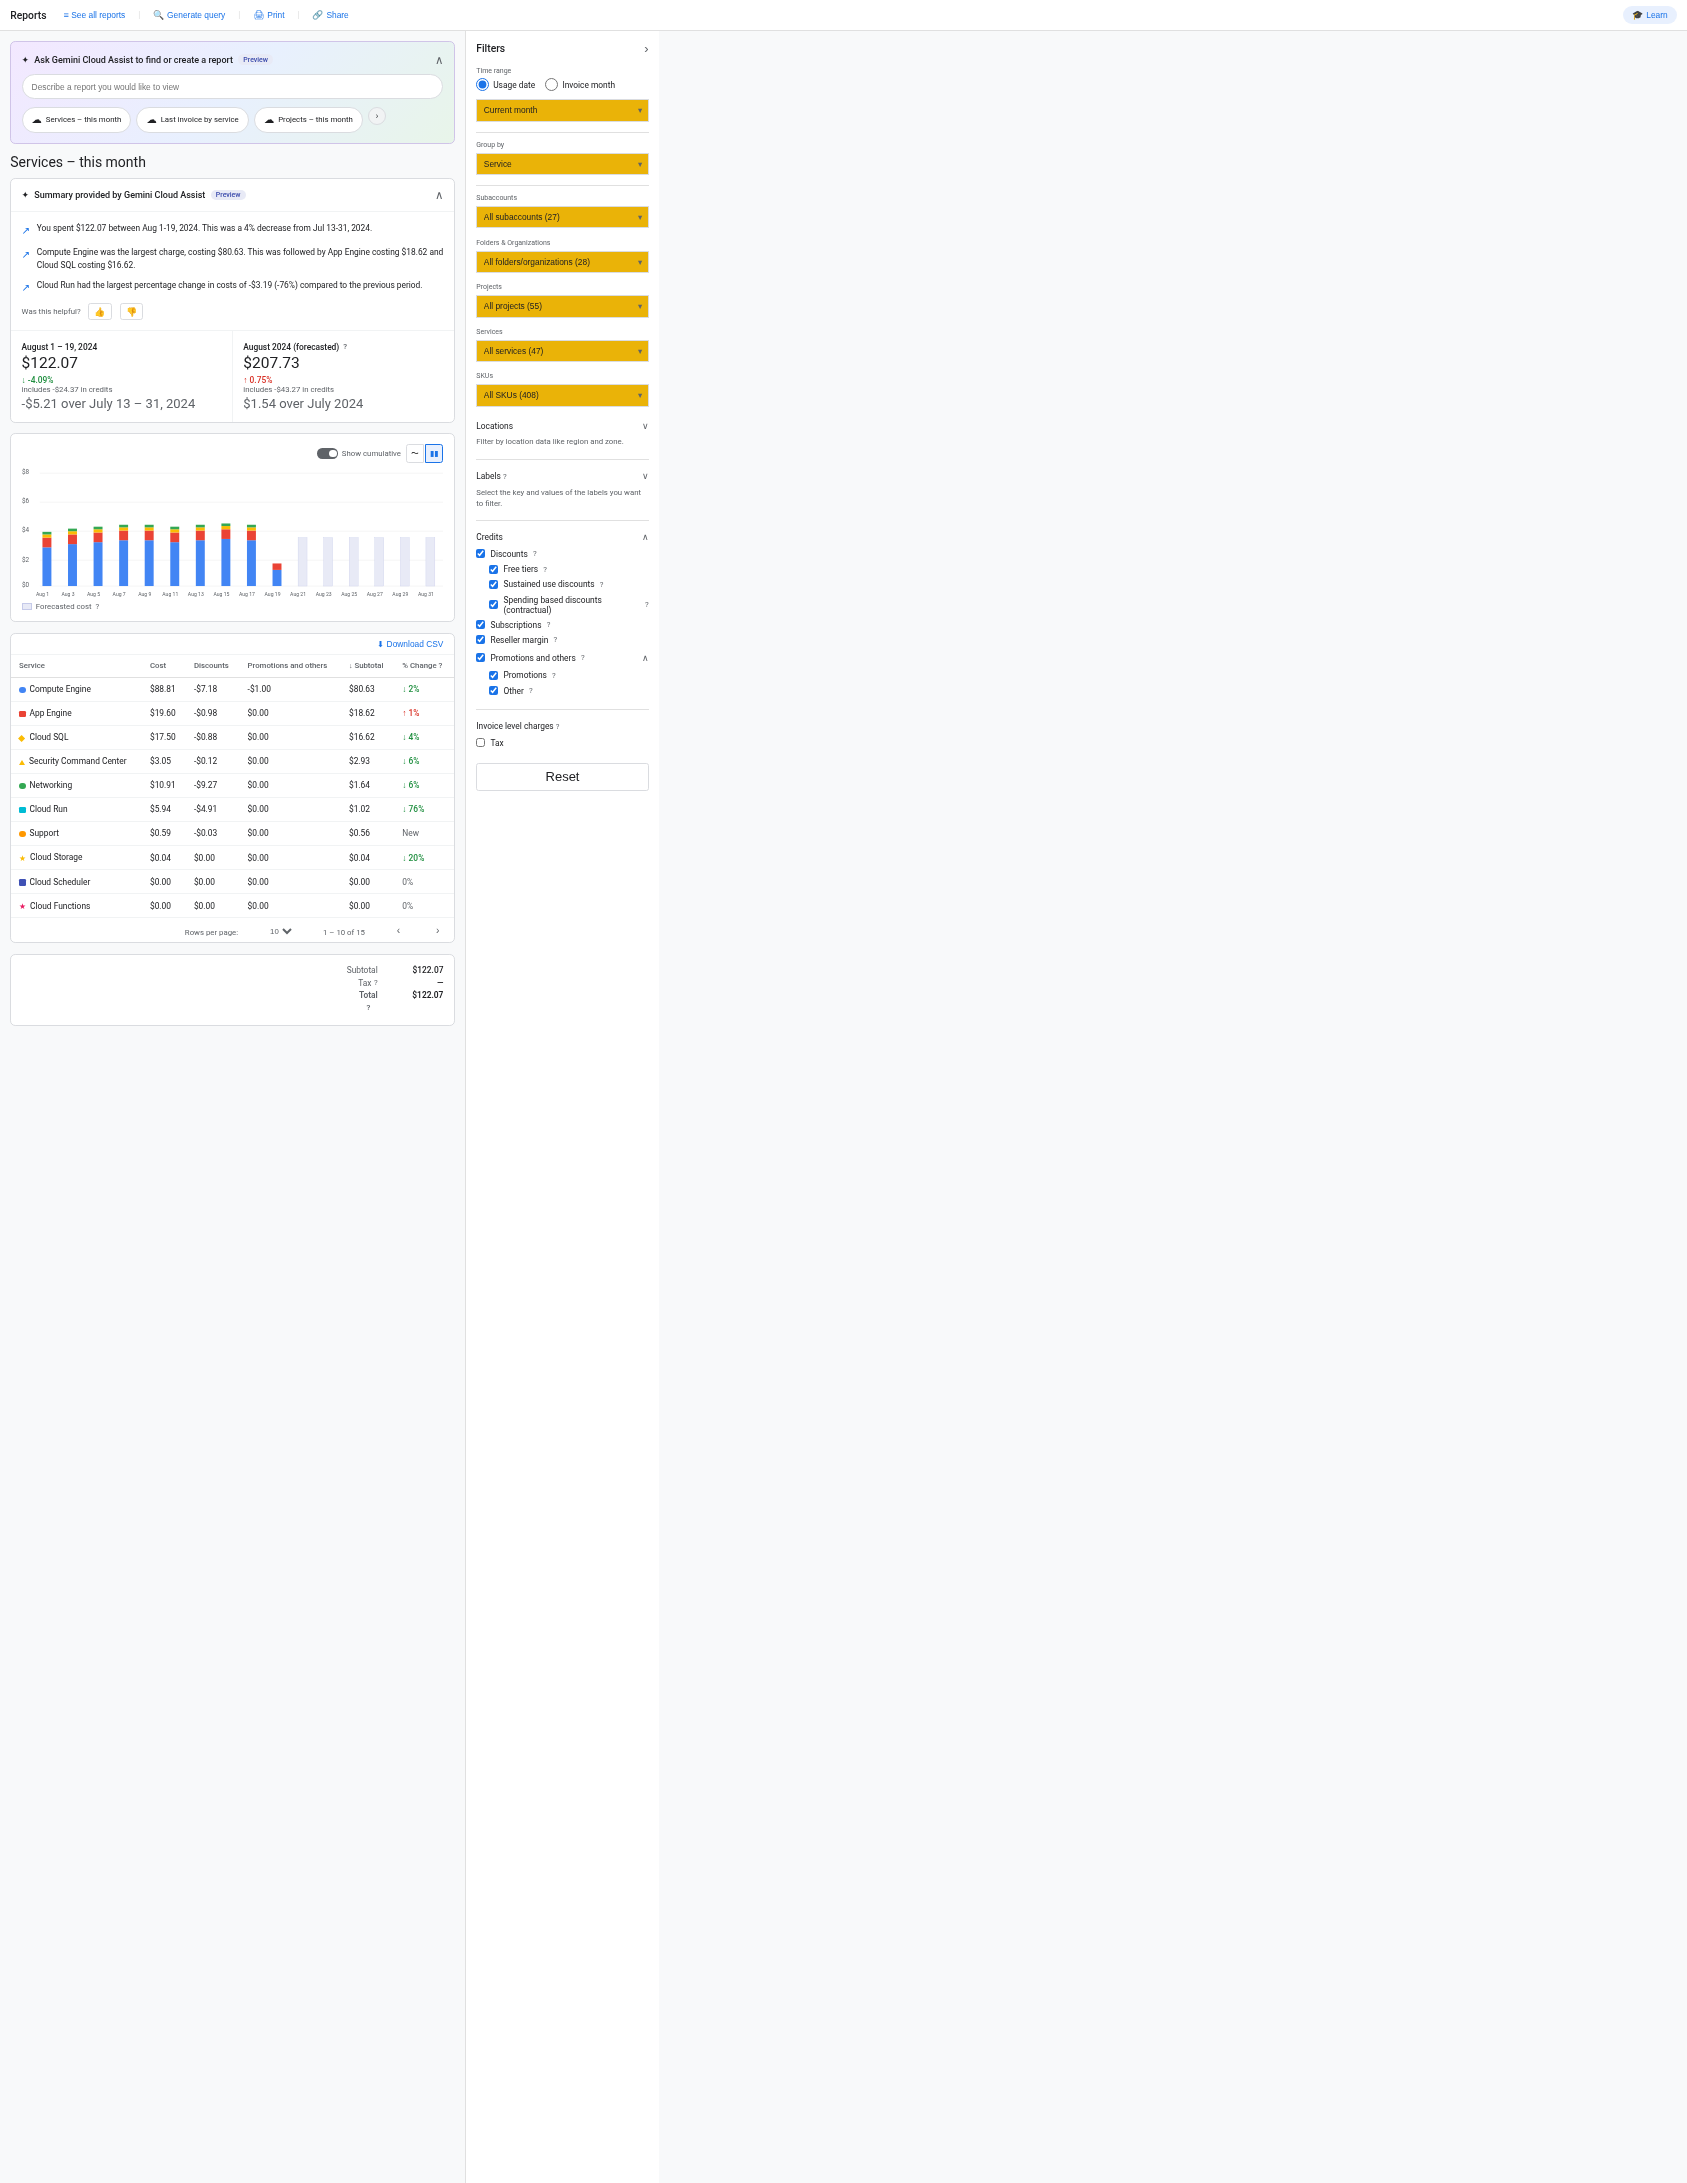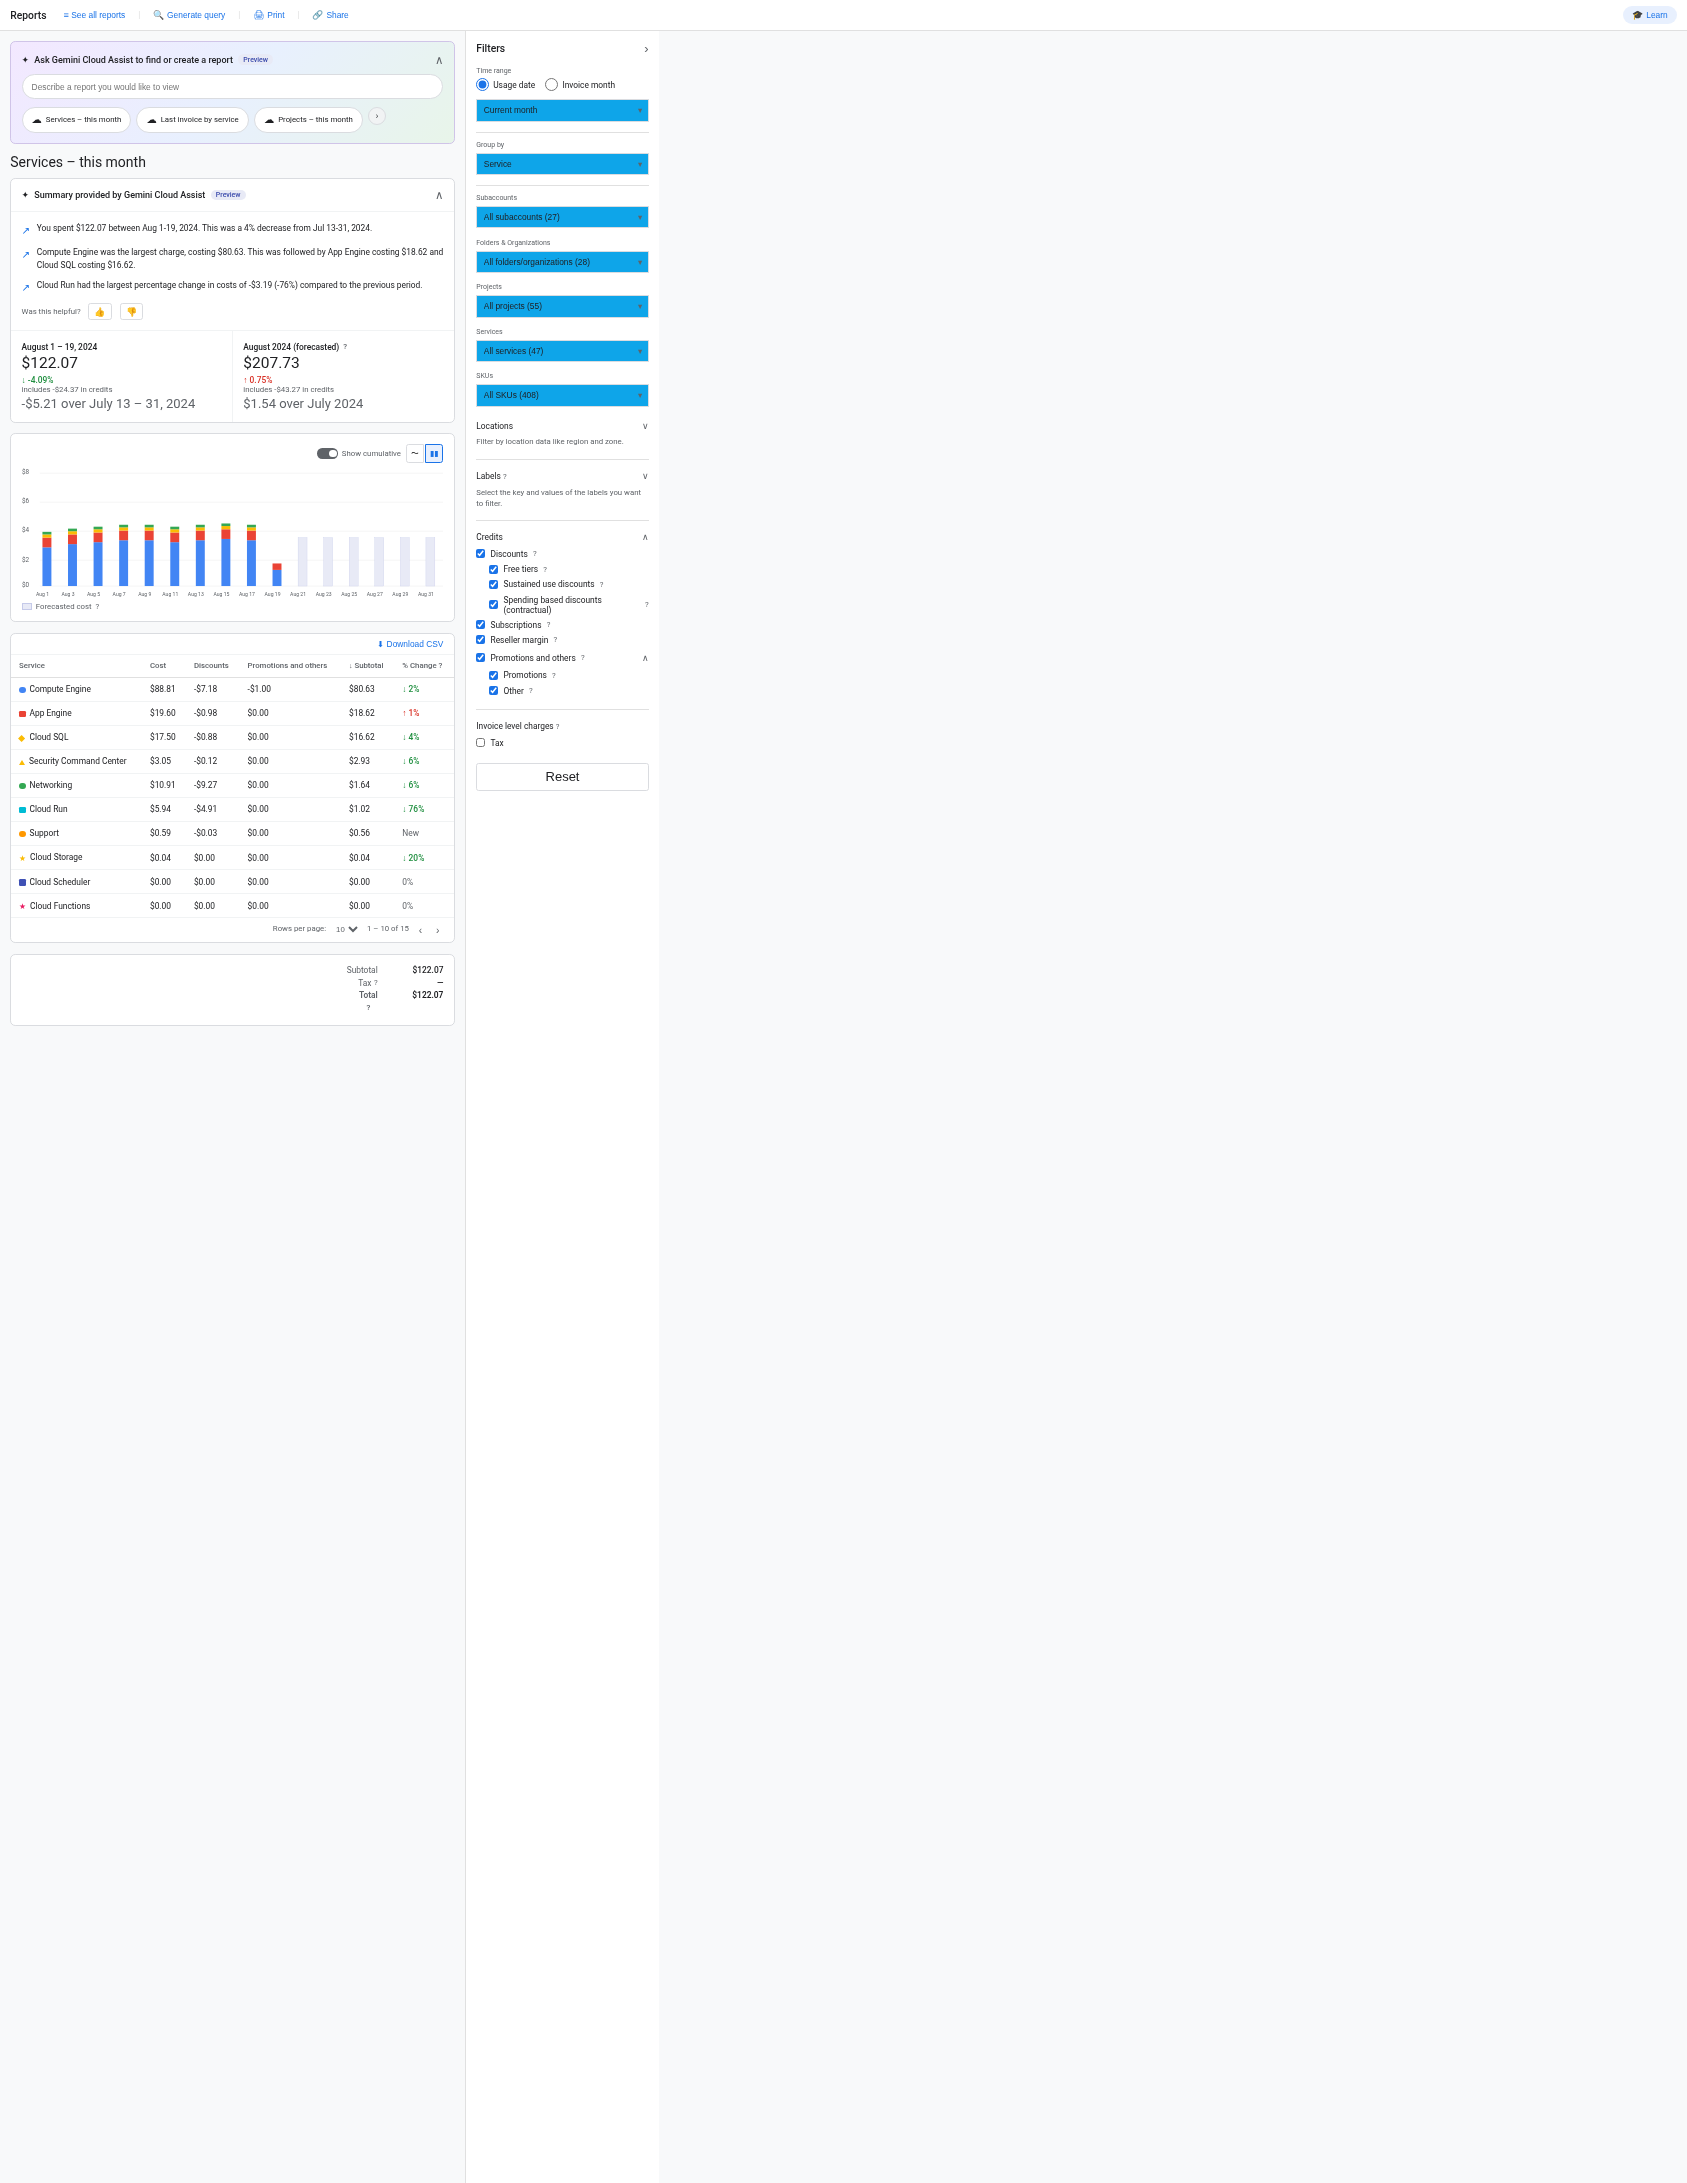--- a/index.html
+++ b/index.html
@@ -74,40 +74,40 @@
     .table-toolbar { display: flex; justify-content: flex-end; padding: 5.2px 10.3px; border-bottom: 0.6px solid #f1f3f4; }
     .download-btn { display: flex; align-items: center; gap: 2.6px; color: #1a73e8; font-size: 8.4px; background: none; border: none; cursor: pointer; }
     table { width: 100%; border-collapse: collapse; }
     th { padding: 6.5px 7.8px; text-align: left; font-size: 7.8px; font-weight: 500; color: #5f6368; border-bottom: 0.6px solid #e0e0e0; background: #fff; }
     td { padding: 6.5px 7.8px; font-size: 8.4px; color: #202124; border-bottom: 0.6px solid #f1f3f4; }
     tr:last-child td { border-bottom: none; }
     .change-green { color: #1e8e3e; font-weight: 500; }
     .change-red { color: #d93025; font-weight: 500; }
     .change-neutral { color: #5f6368; }
     .sort-icon { color: #5f6368; font-size: 7px; }
-    .pagination-row { display: flex; justify-content: flex-end; align-items: flex-start; gap: 6px; padding: 5.2px 10.3px; border-top: 0.6px solid #f1f3f4; font-size: 7.8px; color: #5f6368; }
+    .pagination-row { display: flex; justify-content: flex-end; align-items: flex-end; gap: 28px; padding: 5.2px 10.3px; border-top: 0.6px solid #f1f3f4; font-size: 7.8px; color: #5f6368; }
     .rows-select { border: none; background: none; font-size: 7.8px; color: #5f6368; cursor: pointer; }
     .page-nav-btn { background: none; border: none; cursor: pointer; color: #5f6368; font-size: 10.3px; padding: 1.3px 3.9px; }
 
     
     .totals-card { background: #fff; border: 0.6px solid #dadce0; border-radius: 5.2px; padding: 10.3px; margin-bottom: 10.3px; }
     .totals-row { display: flex; justify-content: flex-end; gap: 20.7px; font-size: 8.4px; margin-bottom: 2.6px; }
     .totals-label { color: #5f6368; display: flex; align-items: center; gap: 2.6px; }
     .totals-value { color: #202124; font-weight: 500; min-width: 45px; text-align: right; }
     .totals-total { font-weight: 600; flex-direction: column; }
 
     
     .sidebar { width: 194px; background: #fff; border-left: 0.6px solid #e0e0e0; padding: 10.3px; overflow-y: auto; flex-shrink: 0; }
     .sidebar-title { font-size: 10.3px; font-weight: 500; color: #202124; margin-bottom: 10.3px; display: flex; justify-content: space-between; align-items: center; }
     .filter-section { margin-bottom: 10.3px; }
     .filter-label { font-size: 7px; color: #5f6368; margin-bottom: 3.9px; text-transform: none; }
     .radio-group { display: flex; gap: 10.3px; margin-bottom: 7.8px; }
     .radio-item { display: flex; align-items: center; gap: 3.9px; font-size: 8.4px; cursor: pointer; }
     .radio-item input[type="radio"] { accent-color: #1a73e8; }
-    .filter-select { width: 100%; padding: 5.2px 6.5px; border: 0.6px solid #dadce0; border-radius: 0; font-size: 8.4px; color: #202124; background: #0ea5e9; appearance: none; cursor: pointer; }
+    .filter-select { width: 100%; padding: 5.2px 6.5px; border: 0.6px solid #dadce0; border-radius: 0; font-size: 8.4px; color: #202124; background: #eab308; appearance: none; cursor: pointer; }
     .select-wrapper { position: relative; }
     .select-wrapper::after { content: '▾'; position: absolute; right: 6.5px; top: 50%; transform: translateY(-50%); color: #5f6368; pointer-events: none; }
     .section-divider { border: none; border-top: 0.6px solid #e0e0e0; margin: 7.8px 0; }
     .collapsible-header { display: flex; justify-content: space-between; align-items: center; cursor: pointer; padding: 3.9px 0; font-size: 8.4px; color: #202124; gap: 24px; }
     .checkbox-item { display: flex; align-items: center; gap: 5.2px; padding: 2.6px 0; font-size: 8.4px; cursor: pointer; }
     .checkbox-item input[type="checkbox"] { accent-color: #1a73e8; width: 9px; height: 9px; }
     .checkbox-sub { padding-left: 13px; }
     .help-icon { color: #5f6368; font-size: 7.8px; cursor: pointer; }
     .reset-btn { width: 100%; padding: 5.2px; border: 0.6px solid #dadce0; border-radius: 2.6px; background: #fff; color: #202124; font-size: 13px; cursor: pointer; margin-top: 5.2px; }
     .invoice-charges { margin-bottom: 7.8px; }

